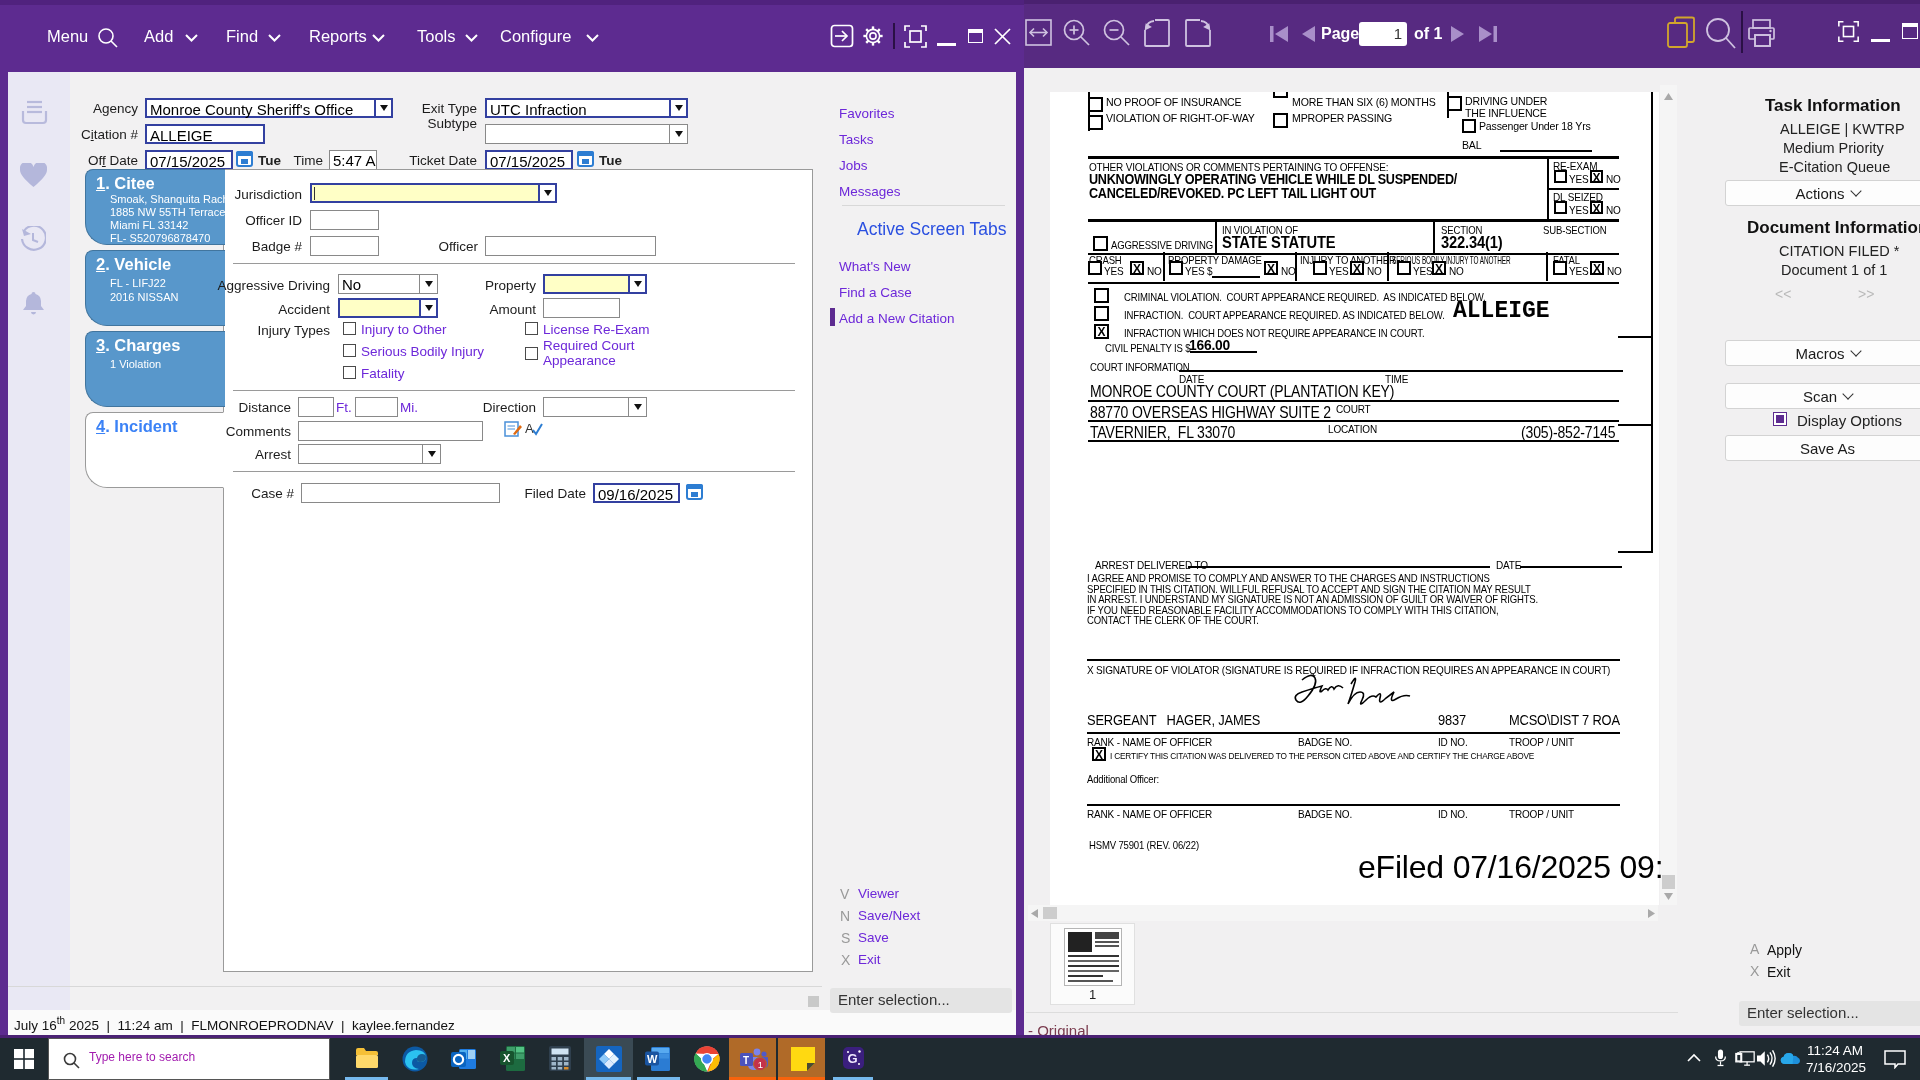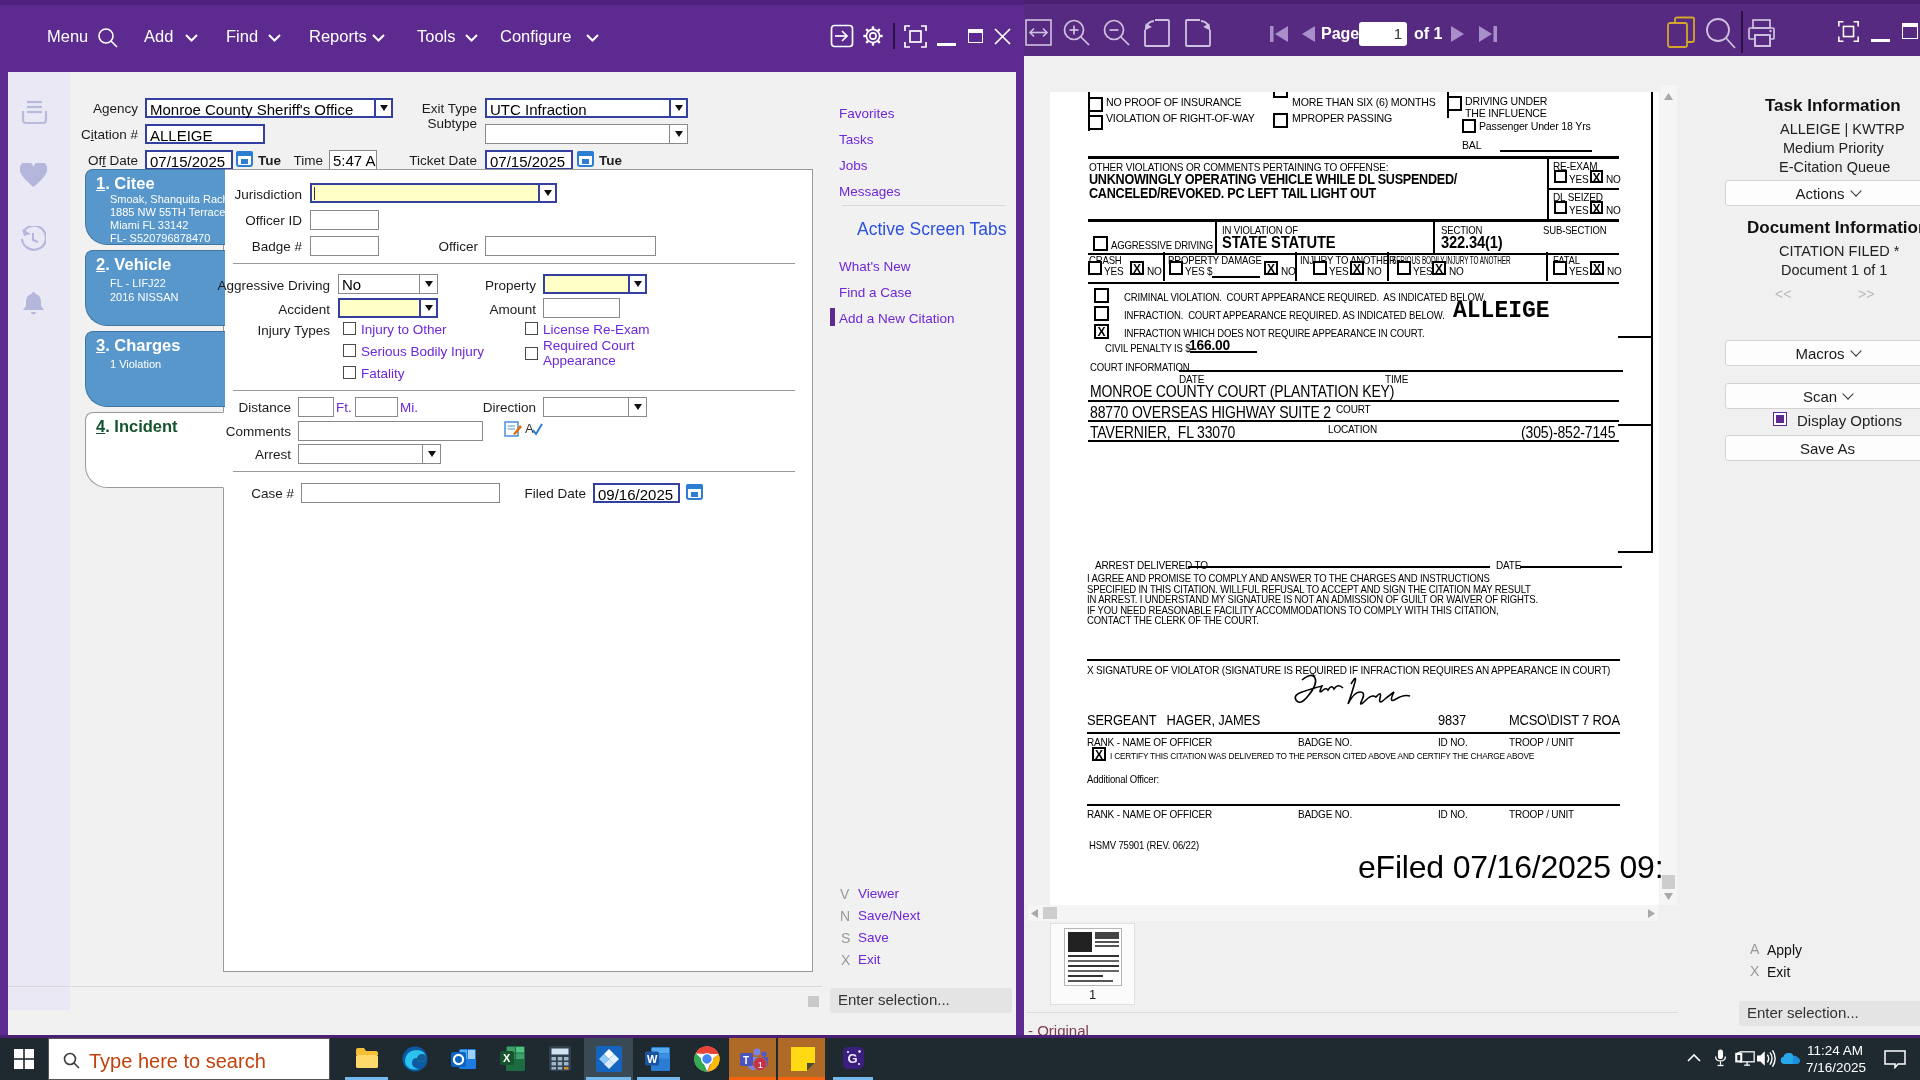--- a/index.html
+++ b/index.html
@@ -118,20 +118,21 @@
     <svg class="a" style="left:12px;top:154px" width="26" height="26" viewBox="0 0 26 26" fill="none" stroke="#b4b7db" stroke-width="2.2">
         <path d="M4 5 A12 12 0 1 1 2 13"></path>
         <polyline points="2,3 4,10 11,8" fill="#b4b7db" stroke="none"></polyline>
         <polyline points="13,7 13,14 18,16" stroke-width="2"></polyline>
       </svg>
     <svg class="a" style="left:14px;top:219px" width="23" height="24" viewBox="0 0 23 24" fill="#b4b7db">
         <path d="M11.5 1 a2 2 0 0 1 2 2 a7.5 7.5 0 0 1 5.5 7 v5 l3 4 H1 l3-4 v-5 a7.5 7.5 0 0 1 5.5-7 a2 2 0 0 1 2-2z M9 21 a2.5 2.5 0 0 0 5 0z"></path>
       </svg>
   </div>
 
+  <div class="a" style="left:8px;top:1010px;width:1010px;height:26px;background:#fafafa;font-size:13.5px;color:#111;padding-left:6px;padding-top:5px">July 16<span style="font-size:10px;vertical-align:super">th</span> 2025&nbsp;&nbsp;|&nbsp;&nbsp;11:24 am&nbsp;&nbsp;|&nbsp;&nbsp;FLMONROEPRODNAV&nbsp;&nbsp;|&nbsp;&nbsp;kaylee.fernandez</div>
 
   <div class="a" style="left:1016px;top:72px;width:8px;height:966px;background:#5d2b90"></div>
 </div>
 
 <div class="lbl" style="left:40px;top:101px;width:98px">A<u>g</u>ency</div>
 <div class="fldb" style="left:145px;top:98px;width:248px">
     <div class="ftx">Monroe County Sheriff's Office</div>
     <div class="arwb"></div>
   </div>
 <div class="lbl" style="left:380px;top:101px;width:97px">Exit Type</div>
@@ -172,21 +173,21 @@
 </div>
 <div class="a" style="left:85px;top:250px;width:140px;height:76px;background:#5897cb;border:1px solid #41759e;border-right:none;border-radius:8px 0 0 22px">
  <div class="a" style="left:10px;top:4px;color:#fff;font-size:16.5px;font-weight:bold"><u>2</u>. Vehicle</div>
  <div class="a" style="left:24px;top:26px;color:#fff;font-size:11px;line-height:13.5px">FL - LIFJ22<br>2016 NISSAN</div>
 </div>
 <div class="a" style="left:85px;top:331px;width:140px;height:76px;background:#5897cb;border:1px solid #41759e;border-right:none;border-radius:8px 0 0 22px">
  <div class="a" style="left:10px;top:4px;color:#fff;font-size:16.5px;font-weight:bold"><u>3</u>. Charges</div>
  <div class="a" style="left:24px;top:26px;color:#fff;font-size:11px">1 Violation</div>
 </div>
 <div class="a" style="left:85px;top:412px;width:139px;height:76px;background:#fff;border:1px solid #9a9a9a;border-right:1px solid #fff;border-radius:8px 0 0 22px">
- <div class="a" style="left:10px;top:4px;color:#14532d;font-size:16.5px;font-weight:bold"><u>4</u>. Incident</div>
+ <div class="a" style="left:10px;top:4px;color:#3b82f6;font-size:16.5px;font-weight:bold"><u>4</u>. Incident</div>
 </div>
 
 <div class="lbl" style="left:160px;top:187px;width:142px">Jurisdiction</div>
 <div class="fldb yel" style="left:310px;top:183px;width:247px">
     <div class="a" style="left:2px;top:2px;width:1px;height:13px;background:#333"></div>
     <div class="arwb"></div>
   </div>
 <div class="lbl" style="left:160px;top:213px;width:142px">Officer ID</div>
 <div class="fld" style="left:310px;top:210px;width:69px"></div>
 <div class="lbl" style="left:160px;top:239px;width:142px">Badge #</div>
@@ -273,21 +274,21 @@
 <div class="a" style="left:841px;top:930px;font-size:14px;color:#999">S</div>
 <div class="link" style="left:858px;top:930px">Save</div>
 <div class="a" style="left:841px;top:952px;font-size:14px;color:#999">X</div>
 <div class="link" style="left:858px;top:952px">Exit</div>
 <div class="a" style="left:8px;top:986px;width:814px;height:1px;background:#d8d8d8"></div>
 <div class="a" style="left:808px;top:996px;width:11px;height:11px;background:#c9c9c9"></div>
 <div class="a" style="left:830px;top:988px;width:182px;height:25px;background:#e4e4e4;border-radius:3px;font-size:15px;color:#333;padding:3px 0 0 8px">Enter selection...</div>
 
 <div class="a" style="left:1024px;top:0;width:896px;height:1038px;background:#f1f0f1;overflow:hidden">
 
-  <div class="a" style="left:0;top:0;width:896px;height:56px;background:#572a81">
+  <div class="a" style="left:0;top:0;width:896px;height:68px;background:#572a81">
     <div class="a" style="left:0;top:0;width:896px;height:4px;background:#4a2170"></div>
     <svg class="a" style="left:1px;top:19px" width="27" height="27" viewBox="0 0 27 27" fill="none" stroke="#cfc2e0" stroke-width="1.6">
         <rect x="1" y="1" width="25" height="25"></rect>
         <line x1="5" y1="13.5" x2="22" y2="13.5"></line>
         <polyline points="9,9.5 5,13.5 9,17.5"></polyline>
         <polyline points="18,9.5 22,13.5 18,17.5"></polyline>
       </svg>
     <svg class="a" style="left:38px;top:18px" width="30" height="30" viewBox="0 0 30 30" fill="none" stroke="#cfc2e0" stroke-width="1.7">
         <circle cx="12" cy="12" r="9.5"></circle>
         <line x1="19" y1="19" x2="27" y2="27"></line>
@@ -565,21 +566,21 @@
       <rect x="10.8" y="0" width="9.2" height="9.2"></rect>
       <rect x="0" y="10.8" width="9.2" height="9.2"></rect>
       <rect x="10.8" y="10.8" width="9.2" height="9.2"></rect>
     </svg>
 
   <div class="a" style="left:48px;top:0;width:282px;height:42px;background:#fff;border:1px solid #555">
     <svg class="a" style="left:14px;top:13px" width="17" height="17" viewBox="0 0 17 17" fill="none" stroke="#3b3b3b" stroke-width="1.6">
         <circle cx="7" cy="7" r="5.5"></circle>
         <line x1="11" y1="11" x2="16" y2="16"></line>
       </svg>
-    <div class="a" style="left:40px;top:11px;font-size:20px;color:#c2410c;white-space:nowrap">Type here to search</div>
+    <div class="a" style="left:40px;top:11px;font-size:12px;color:#a21caf;white-space:nowrap">Type here to search</div>
   </div>
 
   <div class="a" style="left:345px;top:39px;width:43px;height:3px;background:#76b9ed"></div>
   <div class="a" style="left:584px;top:0;width:49px;height:42px;background:#3a4a54"></div>
   <div class="a" style="left:586px;top:39px;width:45px;height:3px;background:#76b9ed"></div>
   <div class="a" style="left:637px;top:39px;width:43px;height:3px;background:#76b9ed"></div>
   <div class="a" style="left:729px;top:0;width:47px;height:42px;background:#b06a28"></div>
   <div class="a" style="left:729px;top:39px;width:47px;height:3px;background:#f7630c"></div>
   <div class="a" style="left:778px;top:0;width:47px;height:42px;background:#b06a28"></div>
   <div class="a" style="left:778px;top:39px;width:47px;height:3px;background:#f7630c"></div>

